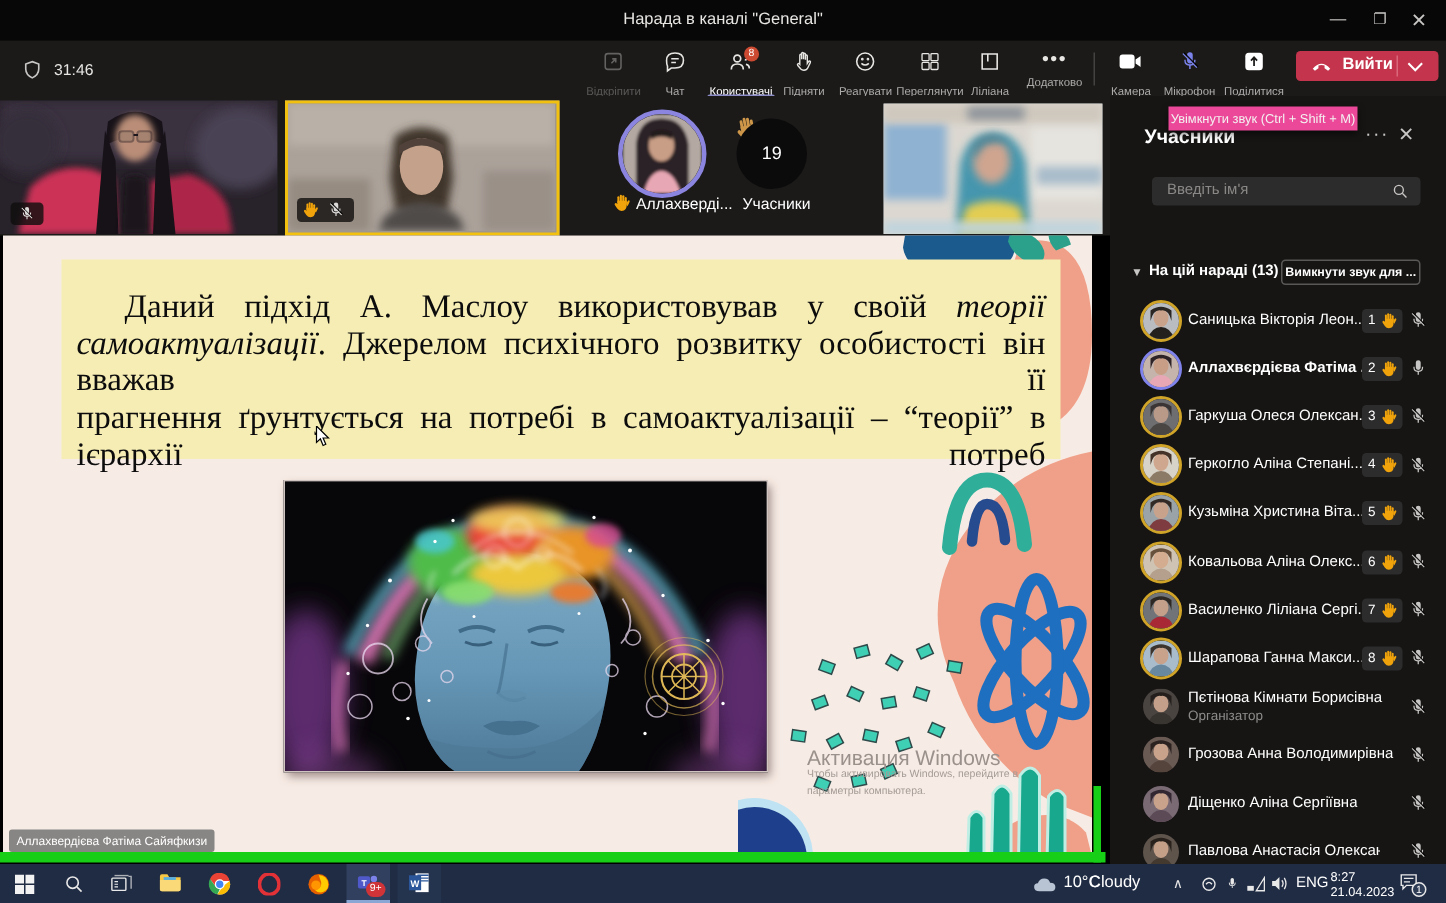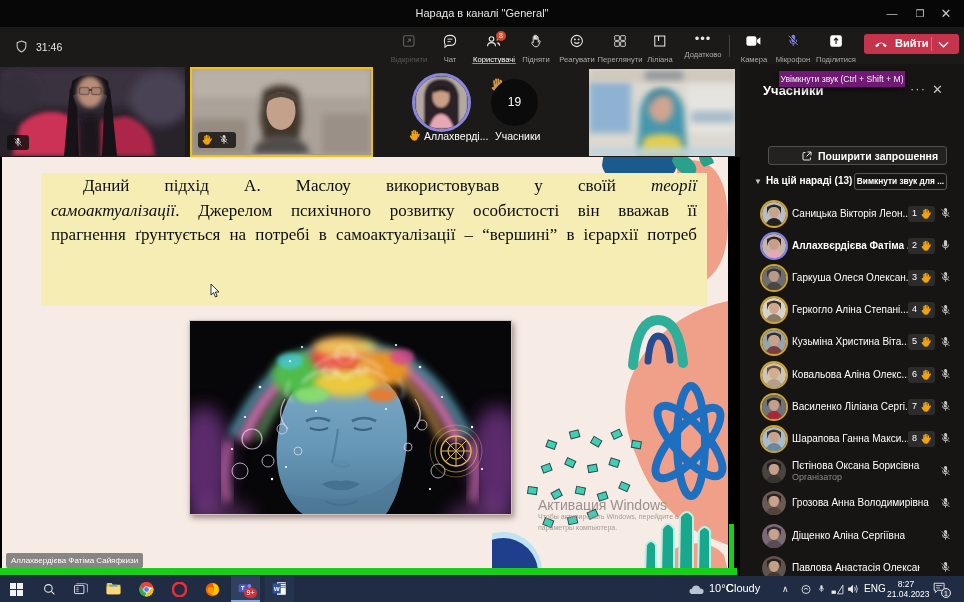--- a/index.html
+++ b/index.html
@@ -329,24 +329,24 @@
         <path d="M643 418 L644 388 Q649 380 654 388 L654 418 Z"></path>
         <path d="M659 418 L660 372 Q666 362 672 372 L672 418 Z"></path>
         <path d="M677 418 L678 360 Q685 350 691 360 L691 418 Z"></path>
         <path d="M696 418 L697 374 Q703 366 708 374 L708 418 Z"></path>
       </g>
     </svg>
 
     <div class="abs" style="left:536px;top:340px;color:#9b918c;font-size:14px">Активация Windows</div>
     <div class="abs" style="left:536px;top:355px;color:#a59c97;font-size:7px;line-height:10.5px">Чтобы активировать Windows, перейдите в<br>параметры компьютера.</div>
 
-    <div class="abs" style="left:39px;top:16px;width:666px;height:133px;background:#f6edb4;color:#0c0c0c;font-family:'Liberation Serif',serif;font-size:17px;line-height:24.7px;padding:1px 10px 0 10px">
+    <div class="abs" style="left:39px;top:16px;width:666px;height:133px;background:#f6edb4;color:#0c0c0c;font-family:'Liberation Serif',serif;font-size:22px;line-height:24.7px;padding:19px 10px 0 10px">
       <div style="text-align:justify;text-align-last:justify;padding-left:32px">Даний підхід А. Маслоу використовував у своїй <i>теорії</i></div>
       <div style="text-align:justify;text-align-last:justify"><i>самоактуалізації</i>. Джерелом психічного розвитку особистості він вважав її</div>
-      <div style="text-align:justify;text-align-last:justify">прагнення ґрунтується на потребі в самоактуалізації – “вершині” в ієрархії потреб</div>
+      <div style="text-align:justify;text-align-last:justify">прагнення ґрунтується на потребі в самоактуалізації – “теорії” в ієрархії потреб</div>
     </div>
 
     <div class="abs" style="left:187px;top:163px;width:323px;height:195px;background:#060608;box-shadow:2px 3px 6px rgba(90,60,60,.55);border:1px solid #cfc4c0">
       <svg width="321" height="193" viewBox="0 0 321 193">
         <defs>
           <filter id="bb" x="-60%" y="-60%" width="220%" height="220%">
               <feGaussianBlur stdDeviation="9"></feGaussianBlur>
             </filter>
           <filter id="bs" x="-60%" y="-60%" width="220%" height="220%">
               <feGaussianBlur stdDeviation="4"></feGaussianBlur>
@@ -453,30 +453,30 @@
     <div class="abs" style="left:4px;top:396px;height:15px;background:rgba(116,116,116,.85);border-radius:2px;color:#fff;font-size:8px;line-height:15px;padding:0 5px">Аллахвердієва Фатіма Сайяфкизи</div>
   </div>
 
   <div class="abs" style="left:0;top:568px;width:737px;height:7px;background:#17cf17"></div>
   <div class="abs" style="left:729px;top:524px;width:5px;height:51px;background:#17cf17"></div>
   <div id="panel" class="abs">
     <div class="abs" style="left:23px;top:19px;color:#fff;font-size:13px;font-weight:bold">Учасники</div>
     <div class="abs" style="left:170px;top:17px;color:#c8c6c4;font-size:13px;letter-spacing:1px">···</div>
     <div class="abs" style="left:192px;top:18px;color:#c8c6c4;font-size:13px">✕</div>
 
-    <div class="abs" style="left:39px;top:7px;width:126px;height:16px;background:#701a75;box-shadow:0 2px 5px rgba(0,0,0,.6);color:#f3f2f1;font-size:8.6px;line-height:16px;text-align:center;white-space:nowrap">Увімкнути звук (Ctrl + Shift + M)</div>
-
-
-    <div class="abs" style="left:28px;top:82px;width:179px;height:19px;background:#232221;border:1px solid #514f4d;border-radius:3px">
-      <svg class="abs" style="left:32px;top:3px" width="12" height="12" viewBox="0 0 24 24" fill="none" stroke="#fff" stroke-width="1.8">
-          <path d="M9 5 L6 5 Q4 5 4 7 L4 18 Q4 20 6 20 L17 20 Q19 20 19 18 L19 15"></path>
-          <path d="M13 4 L20 4 L20 11 M20 4 L11 13"></path>
-        </svg>
-      <div class="abs" style="left:49px;top:3px;color:#fff;font-size:10.5px;font-weight:bold">Поширити запрошення</div>
-    </div>
+    <div class="abs" style="left:39px;top:7px;width:126px;height:16px;background:#ec4899;box-shadow:0 2px 5px rgba(0,0,0,.6);color:#f3f2f1;font-size:8.6px;line-height:16px;text-align:center;white-space:nowrap">Увімкнути звук (Ctrl + Shift + M)</div>
+
+    <div class="abs" style="left:28px;top:54px;width:179px;height:19px;background:#2d2c2c;border-radius:3px">
+      <div class="abs" style="left:10px;top:3px;color:#8a8886;font-size:10px">Введіть ім'я</div>
+      <svg class="abs" style="left:160px;top:4px" width="11" height="11" viewBox="0 0 24 24" fill="none" stroke="#c8c6c4" stroke-width="2">
+          <circle cx="10" cy="10" r="6.5"></circle>
+          <path d="M15 15 L21 21"></path>
+        </svg>
+    </div>
+
 
     <div class="abs" style="left:14px;top:113px;color:#c8c6c4;font-size:8px">▼</div>
     <div class="abs" style="left:26px;top:111px;color:#fff;font-size:10px;font-weight:bold">На цій нараді (13)</div>
     <div class="abs" style="left:114px;top:109px;width:93px;height:17px;border:1px solid #5a5856;border-radius:3px;color:#fff;font-size:8.3px;font-weight:bold;text-align:center;line-height:15px;white-space:nowrap;overflow:hidden">Вимкнути звук для ...</div>
     <div id="rows">
       <div class="abs" style="left:20px;top:135.5px;width:28px;height:28px;border-radius:50%;border:2px solid #d0a428;overflow:hidden"><svg width="24" height="24" viewBox="0 0 24 24">
             <rect width="24" height="24" fill="#b9bcc0"></rect>
             <ellipse cx="12" cy="10" rx="5" ry="6" fill="#c9a28c"></ellipse>
             <path d="M5 5 Q12 0 19 5 L19 12 Q17 4 12 5 Q7 4 5 12 Z" fill="#2a2623"></path>
             <path d="M3 24 Q6 16 12 16 Q18 16 21 24 Z" fill="#23201e"></path>
@@ -602,21 +602,21 @@
         </div>
         <svg class="abs" style="left:199px;top:368.4px" width="13" height="13" viewBox="0 0 24 24" color="#c8c6c4">
           <use href="#micoff"></use>
         </svg>
       <div class="abs" style="left:20px;top:393.1px;width:28px;height:28px;border-radius:50%;border:2px solid transparent;overflow:hidden"><svg width="24" height="24" viewBox="0 0 24 24">
             <rect width="24" height="24" fill="#4a4440"></rect>
             <ellipse cx="12" cy="10" rx="5" ry="6" fill="#c4a08a"></ellipse>
             <path d="M5 5 Q12 0 19 5 L19 12 Q17 4 12 5 Q7 4 5 12 Z" fill="#241f1c"></path>
             <path d="M3 24 Q6 16 12 16 Q18 16 21 24 Z" fill="#383430"></path>
           </svg></div>
-        <div class="abs" style="left:52px;top:396.1px;color:#fff;font-size:10px;white-space:nowrap">Пєтінова Оксана Борисівна</div>
+        <div class="abs" style="left:52px;top:396.1px;color:#fff;font-size:10px;white-space:nowrap">Пєтінова Кімнати Борисівна</div>
         <div class="abs" style="left:52px;top:408.1px;color:#8d8b89;font-size:9px">Організатор</div>
         <svg class="abs" style="left:199px;top:400.6px" width="13" height="13" viewBox="0 0 24 24" color="#c8c6c4">
           <use href="#micoff"></use>
         </svg>
       <div class="abs" style="left:20px;top:425.3px;width:28px;height:28px;border-radius:50%;border:2px solid transparent;overflow:hidden"><svg width="24" height="24" viewBox="0 0 24 24">
             <rect width="24" height="24" fill="#6a5a54"></rect>
             <ellipse cx="12" cy="10" rx="5" ry="6" fill="#c9a28c"></ellipse>
             <path d="M5 5 Q12 0 19 5 L19 12 Q17 4 12 5 Q7 4 5 12 Z" fill="#2c2320"></path>
             <path d="M3 24 Q6 16 12 16 Q18 16 21 24 Z" fill="#54443c"></path>
           </svg></div>
@@ -725,20 +725,20 @@
       </svg>
     <svg class="abs" style="left:831px;top:8px" width="13" height="11" viewBox="0 0 24 20" fill="#e8e8e8">
         <rect x="1" y="12" width="8" height="6"></rect>
         <path d="M12 18 L22 18 L22 2 Z" fill="none" stroke="#e8e8e8" stroke-width="1.6"></path>
       </svg>
     <svg class="abs" style="left:847px;top:7px" width="13" height="12" viewBox="0 0 24 22" fill="#e8e8e8">
         <path d="M2 8 L6 8 L11 3 L11 19 L6 14 L2 14 Z"></path>
         <path d="M14 7 Q17 11 14 15 M17 4 Q21 11 17 18" stroke="#e8e8e8" stroke-width="1.6" fill="none"></path>
       </svg>
     <div class="abs" style="left:864px;top:7px;color:#fff;font-size:10px">ENG</div>
-    <div class="abs" style="left:887px;top:3px;width:38px;color:#fff;font-size:8.5px;text-align:center;line-height:10px">8:27<br>21.04.2023</div>
+    <div class="abs" style="left:887px;top:3px;width:38px;color:#fff;font-size:8.5px;text-align:left;line-height:10px">8:27<br>21.04.2023</div>
     <svg class="abs" style="left:933px;top:6px" width="14" height="13" viewBox="0 0 24 22" fill="none" stroke="#e8e8e8" stroke-width="1.6">
         <path d="M2 2 L19 2 L19 14 L8 14 L4 18 L4 14 L2 14 Z" fill="none"></path>
         <path d="M5 6 L16 6 M5 10 L12 10" stroke-width="1.3"></path>
       </svg>
     <div class="abs" style="left:941px;top:12px;width:10px;height:10px;border-radius:50%;background:#2e3c55;border:1px solid #e8e8e8;color:#fff;font-size:7px;line-height:9px;text-align:center">1</div>
   </div>
 </div>
 
 </body></html>

